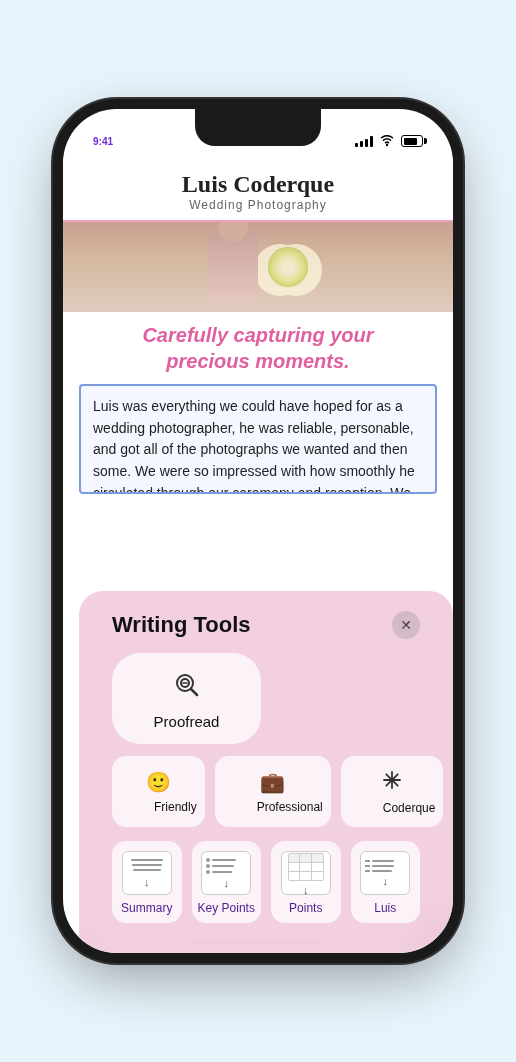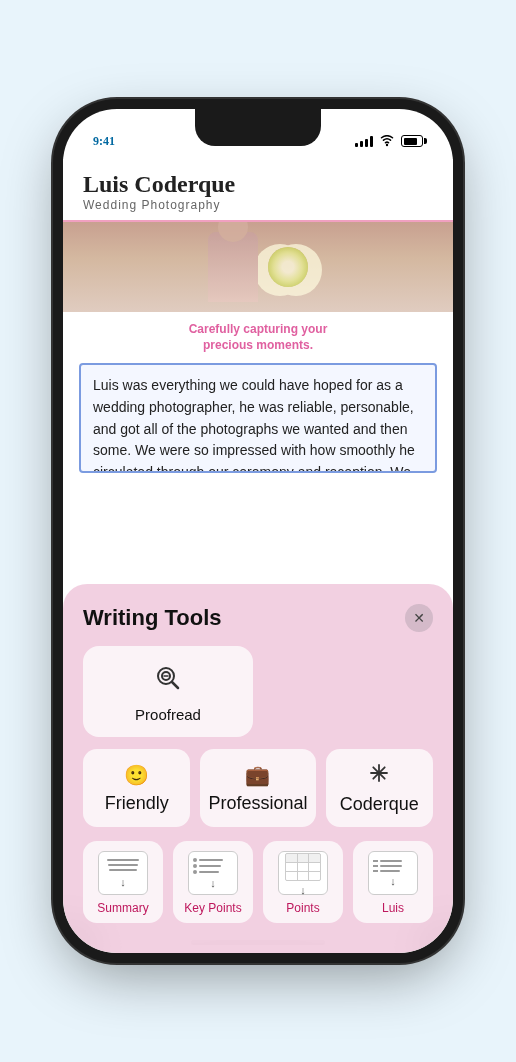--- a/index.html
+++ b/index.html
@@ -30,24 +30,23 @@
       display: flex;
       justify-content: space-between;
       align-items: center;
       padding: 14px 30px 0;
       height: 50px;
       position: relative;
       z-index: 10;
     }
 
     .status-time {
-      font-size: 12px;
+      font-size: 10px;
       font-weight: 600;
-      color: #0369a1;
-      font-family: Liberation Serif, serif;
+      color: #6d28d9;
     }
 
     .status-icons {
       display: flex;
       align-items: center;
       gap: 6px;
     }
 
     .notch {
       position: absolute;
@@ -61,22 +60,22 @@
       z-index: 20;
     }
 
     
     .website-content {
       background: #fff;
       padding: 0;
     }
 
     .site-header {
-      text-align: left;
-      padding: 12px 20px 8px;
+      text-align: center;
+      padding: 12px 30px 8px;
       border-bottom: 2px solid #f0a0c0;
     }
 
     .site-name {
       font-size: 24px;
       font-weight: 700;
       color: #222;
       font-family: Georgia, serif;
     }
 
@@ -98,24 +97,25 @@
       width: 100%;
       height: 100%;
       background: linear-gradient(to bottom, #c8a090 0%, #d4b8a0 40%, #e0ccc0 100%);
       display: flex;
       align-items: center;
       justify-content: center;
     }
 
     .tagline {
       text-align: center;
-      font-size: 12px;
+      font-size: 20px;
       font-weight: 600;
       color: #e060a0;
       padding: 10px 30px 6px;
+      font-style: italic;
       line-height: 1.3;
     }
 
     .review-prompt {
       font-size: 12px;
       color: #555;
       padding: 2px 20px 8px;
     }
 
     .review-text {
@@ -128,27 +128,27 @@
       border-radius: 4px;
       background: rgba(180, 200, 255, 0.15);
       height: 110px;
       overflow: hidden;
     }
 
     
     .writing-tools-overlay {
       position: absolute;
       bottom: 0;
-      left: 0;
+      left: 16px;
       right: 0;
       background: rgba(240, 200, 220, 0.85);
       backdrop-filter: blur(20px);
       -webkit-backdrop-filter: blur(20px);
       border-radius: 24px 24px 0 0;
-      padding: 20px 20px 30px;
+      padding: 20px 33px 30px;
       z-index: 50;
     }
 
     .wt-header {
       display: flex;
       justify-content: space-between;
       align-items: center;
       margin-bottom: 14px;
     }
 
@@ -195,21 +195,21 @@
     
     .wt-main-actions {
       display: grid;
       grid-template-columns: 1fr 1fr;
       gap: 10px;
       margin-bottom: 12px;
     }
 
     .wt-btn-large {
       background: rgba(255,255,255,0.75);
-      border-radius: 16px;
+      border-radius: 28px;
       padding: 18px 10px 14px;
       display: flex;
       flex-direction: column;
       align-items: center;
       gap: 8px;
       cursor: pointer;
       border: none;
     }
 
     .wt-btn-large .icon {
@@ -242,23 +242,24 @@
       cursor: pointer;
       border: none;
     }
 
     .wt-btn-small .icon {
       font-size: 20px;
       color: #333;
     }
 
     .wt-btn-small .label {
-      font-size: 18px;
+      font-size: 12px;
       color: #111;
       font-weight: 500;
+      margin-left: 34px;
     }
 
     
     .wt-format-actions {
       display: grid;
       grid-template-columns: repeat(4, 1fr);
       gap: 10px;
     }
 
     .wt-btn-format {
@@ -289,21 +290,21 @@
     }
 
     .format-icon .line {
       height: 2px;
       background: #999;
       border-radius: 1px;
     }
 
     .wt-btn-format .label {
       font-size: 12px;
-      color: #be185d;
+      color: #4c1d95;
       font-weight: 500;
     }
 
     
     .home-indicator {
       position: absolute;
       bottom: 8px;
       left: 50%;
       transform: translateX(-50%);
       width: 134px;

